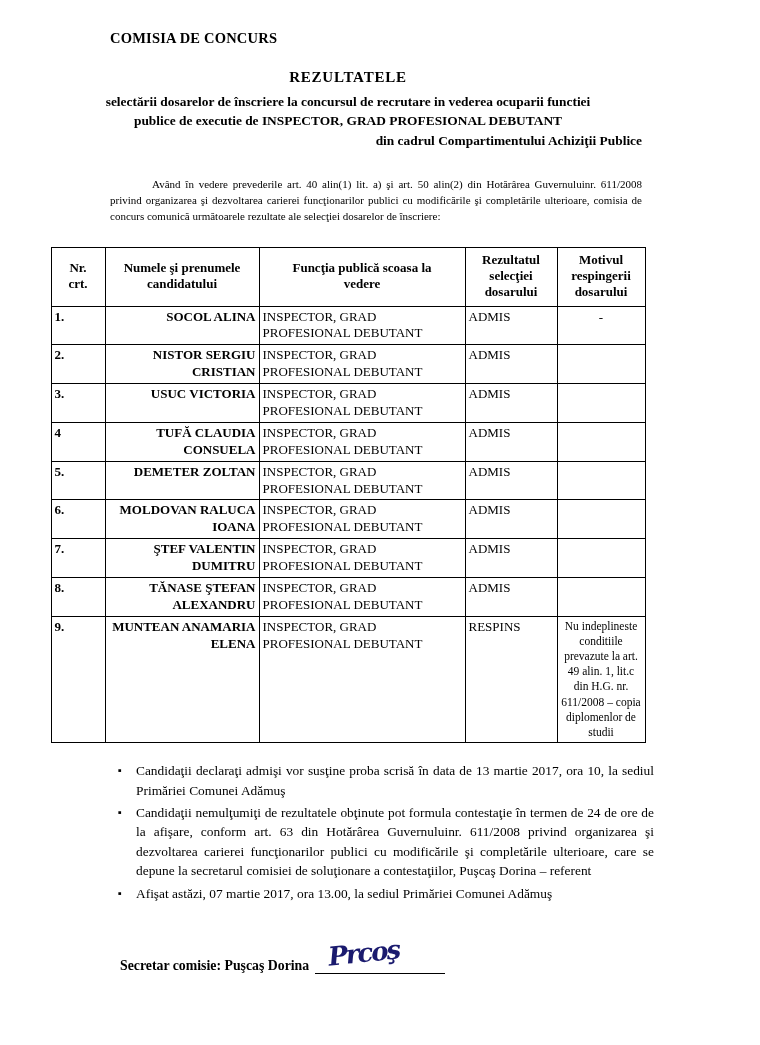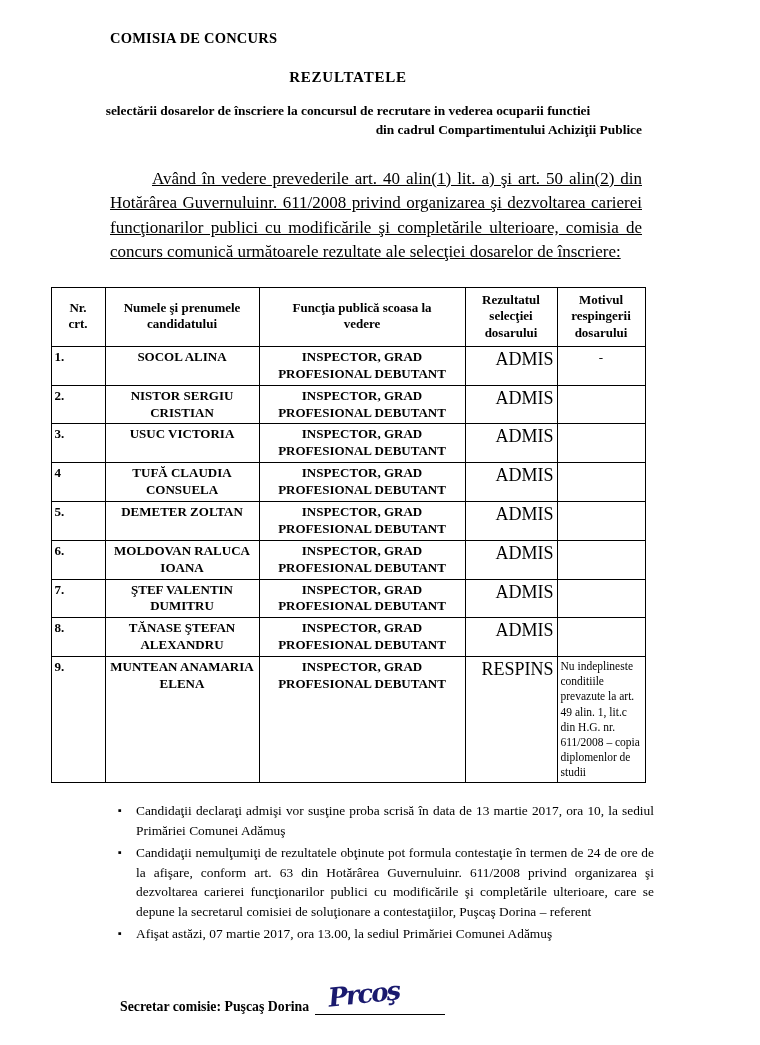--- a/index.html
+++ b/index.html
@@ -62,40 +62,39 @@
   }
   .rez-title {
     font-weight: bold;
     font-size: 15px;
     letter-spacing: 0.8px;
   }
   .rez-line {
     font-weight: bold;
     font-size: 13.4px;
     line-height: 1.45;
-    margin-top: 15px;
+    margin-top: 6px;
   }
   .rez-line2 {
     font-weight: bold;
     font-size: 13.4px;
     line-height: 1.45;
   }
   .rez-line3 {
     font-weight: bold;
     font-size: 13.4px;
     line-height: 1.5;
     text-align: right;
   }
   .intro {
     margin: 26px 54px 0 110px;
-    font-size: 17px;
+    font-size: 11px;
     line-height: 1.45;
     text-align: justify;
     text-justify: inter-word;
-    text-decoration: underline;
   }
   .intro .indent {
     display: inline-block;
     width: 42px;
   }
   table.results {
     border-collapse: collapse;
     margin: 22px auto 0 auto;
     width: 594px;
     table-layout: fixed;
@@ -122,42 +121,41 @@
   td.c-nr {
     font-size: 13px;
     font-weight: bold;
     text-align: left;
     padding-left: 7px;
     vertical-align: top;
   }
   td.c-name {
     font-size: 13px;
     font-weight: bold;
-    text-align: center;
+    text-align: right;
     line-height: 1.3;
     vertical-align: top;
     padding-top: 3px;
   }
   td.c-func {
     font-size: 13px;
-    text-align: center;
+    text-align: left;
     line-height: 1.3;
     vertical-align: top;
     padding-top: 3px;
-    font-weight: bold;
   }
   td.c-rez {
-    font-size: 18px;
-    text-align: right;
+    font-size: 13px;
+    text-align: left;
     vertical-align: top;
     padding-top: 4px;
   }
   td.c-motiv {
     font-size: 11.5px;
-    text-align: left;
+    text-align: center;
     line-height: 1.32;
     vertical-align: top;
     padding-top: 4px;
   }
   td.c-motiv.dash {
     font-size: 13px;
     text-align: center;
   }
   .notes {
     margin: 18px 42px 0 118px;
@@ -213,20 +211,21 @@
 
 <div class="page">
 
   <div class="header-row">
     <div class="commission">COMISIA DE CONCURS</div>
   </div>
 
   <div class="title-block">
     <div class="rez-title">REZULTATELE</div>
     <div class="rez-line">selectării  dosarelor  de înscriere la concursul de recrutare in vederea ocuparii functiei</div>
+    <div class="rez-line2">publice de executie de INSPECTOR, GRAD PROFESIONAL DEBUTANT</div>
     <div class="rez-line3">din cadrul Compartimentului Achiziţii Publice</div>
   </div>
 
   <div class="intro"><span class="indent"></span><span>Având în vedere prevederile art. 40 alin(1) lit. a) şi art. 50 alin(2) din Hotărârea Guvernuluinr. 611/2008 privind organizarea şi dezvoltarea carierei funcţionarilor publici cu modificările şi completările ulterioare, comisia de concurs comunică următoarele rezultate ale selecţiei dosarelor de înscriere:</span></div>
 
   <table class="results">
     <colgroup>
       <col class="col-nr">
       <col class="col-name">
       <col class="col-func">

